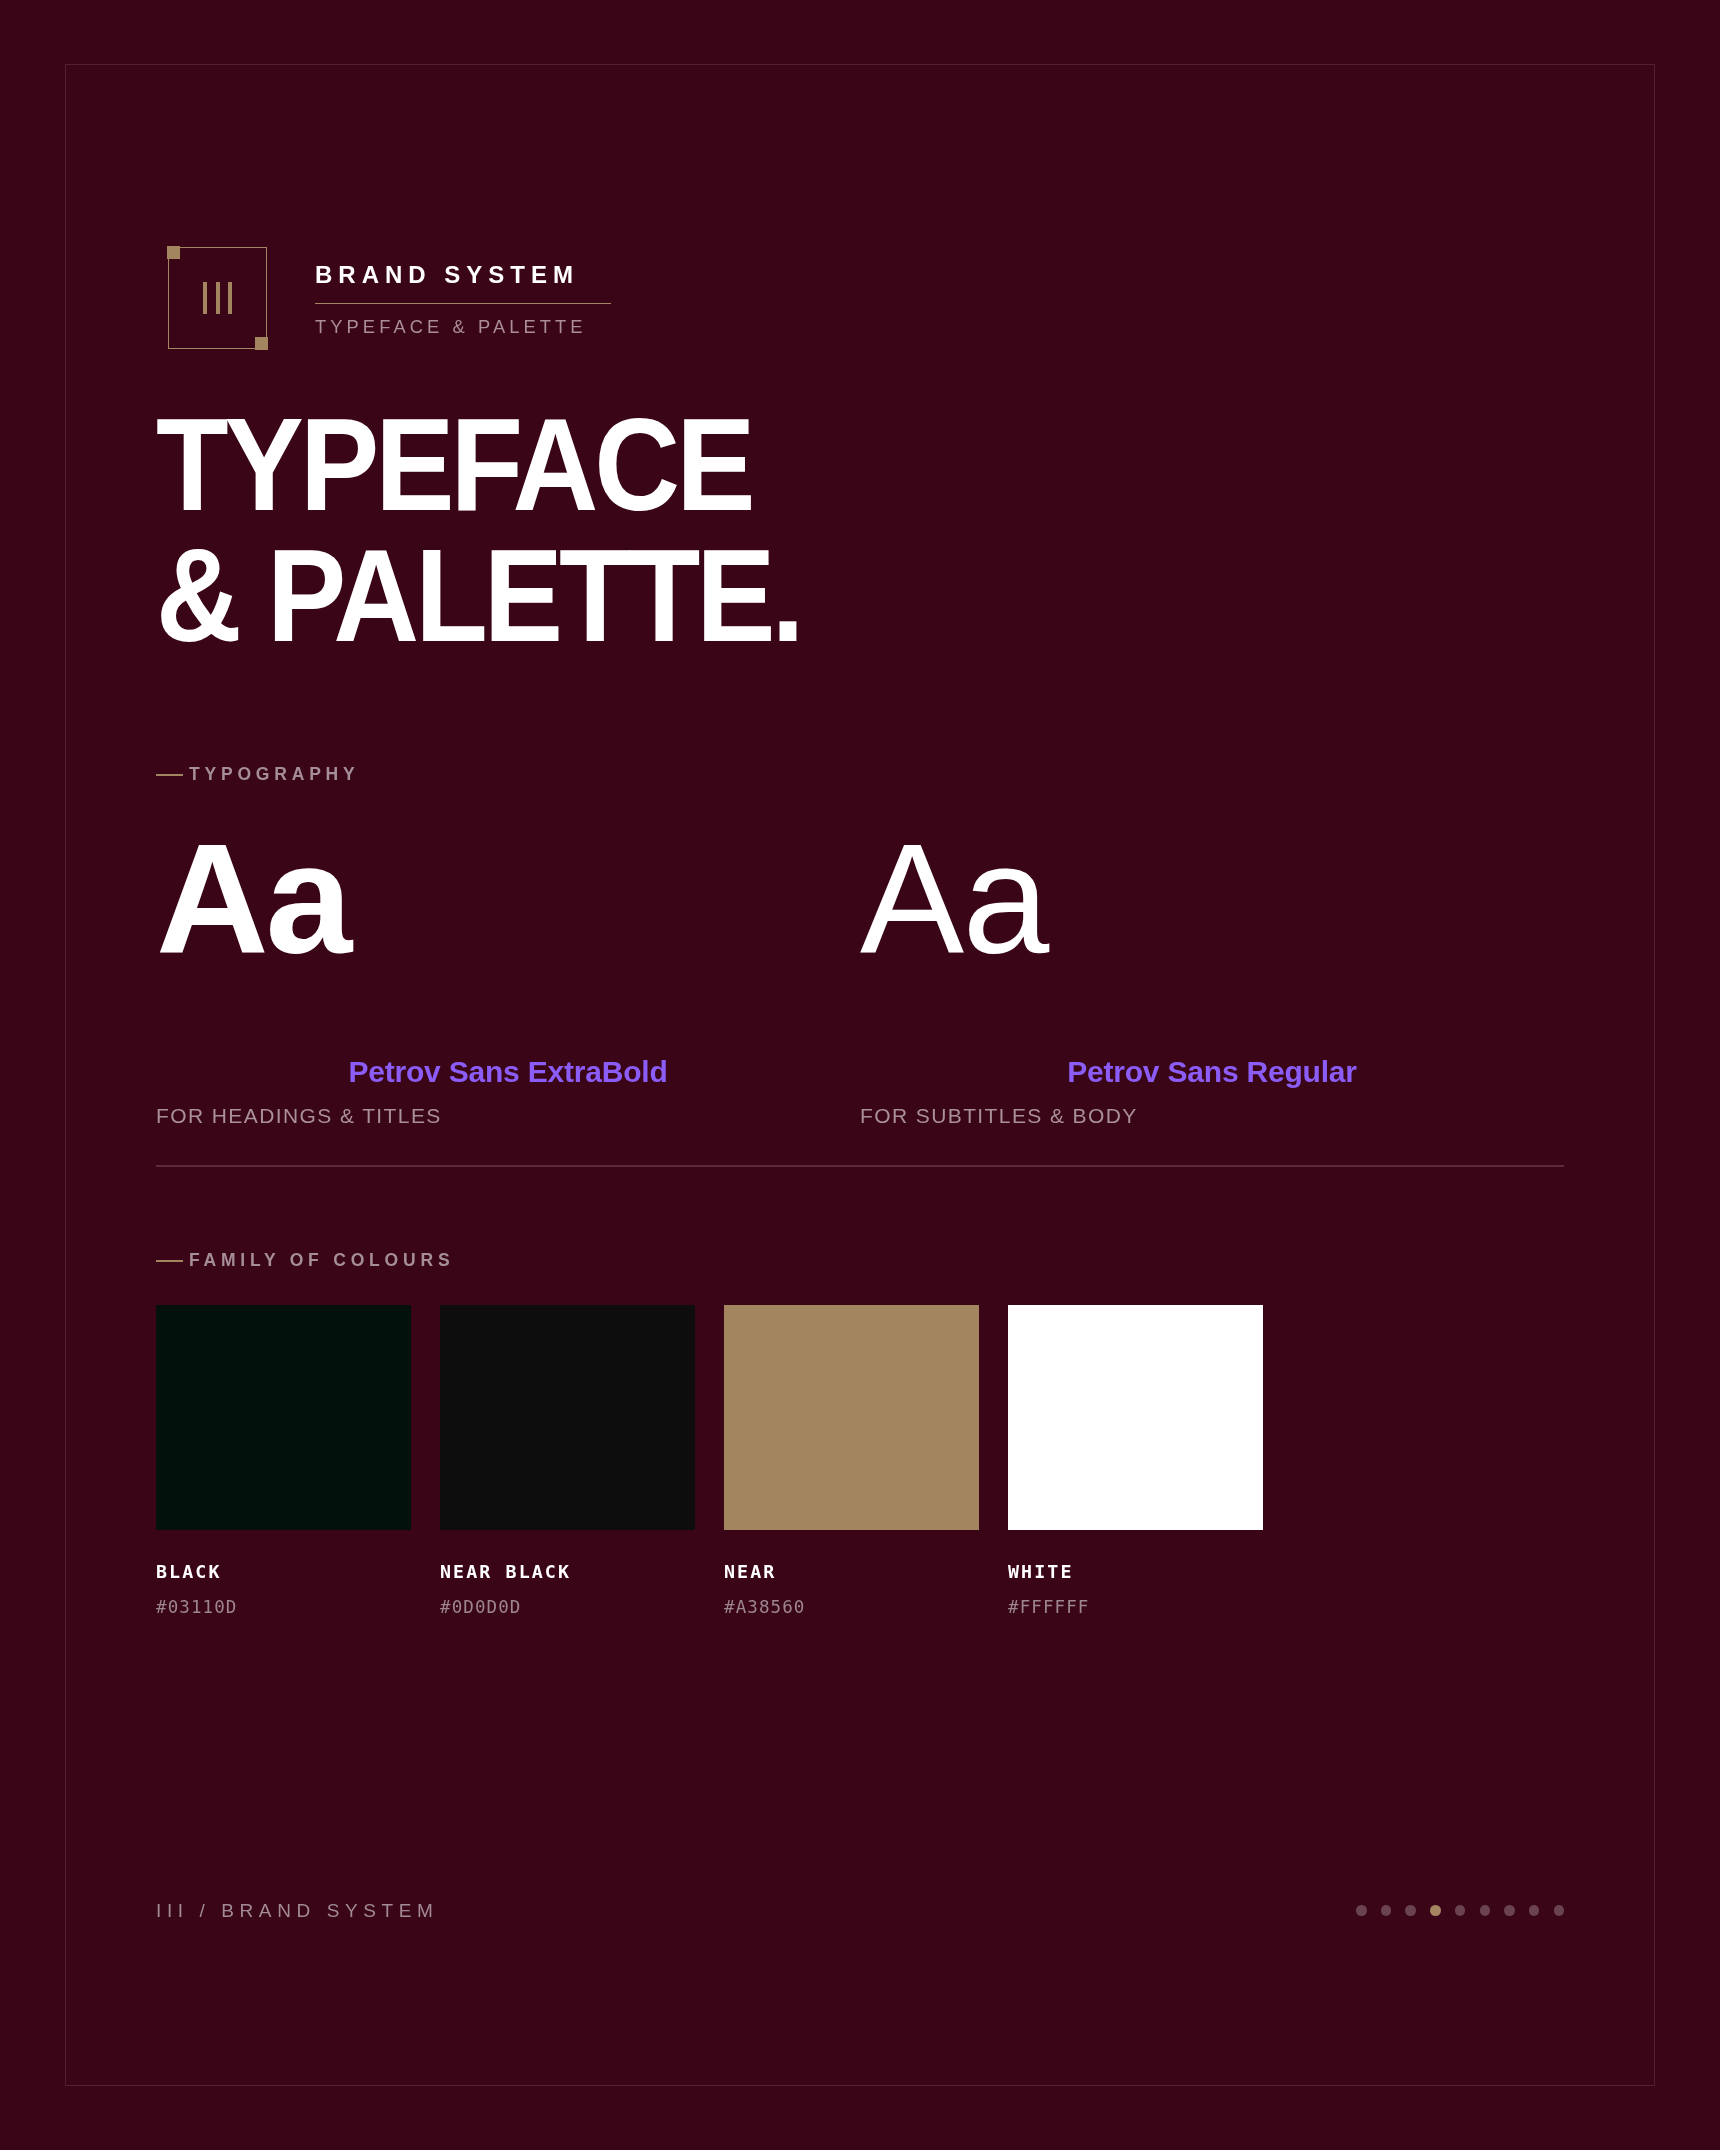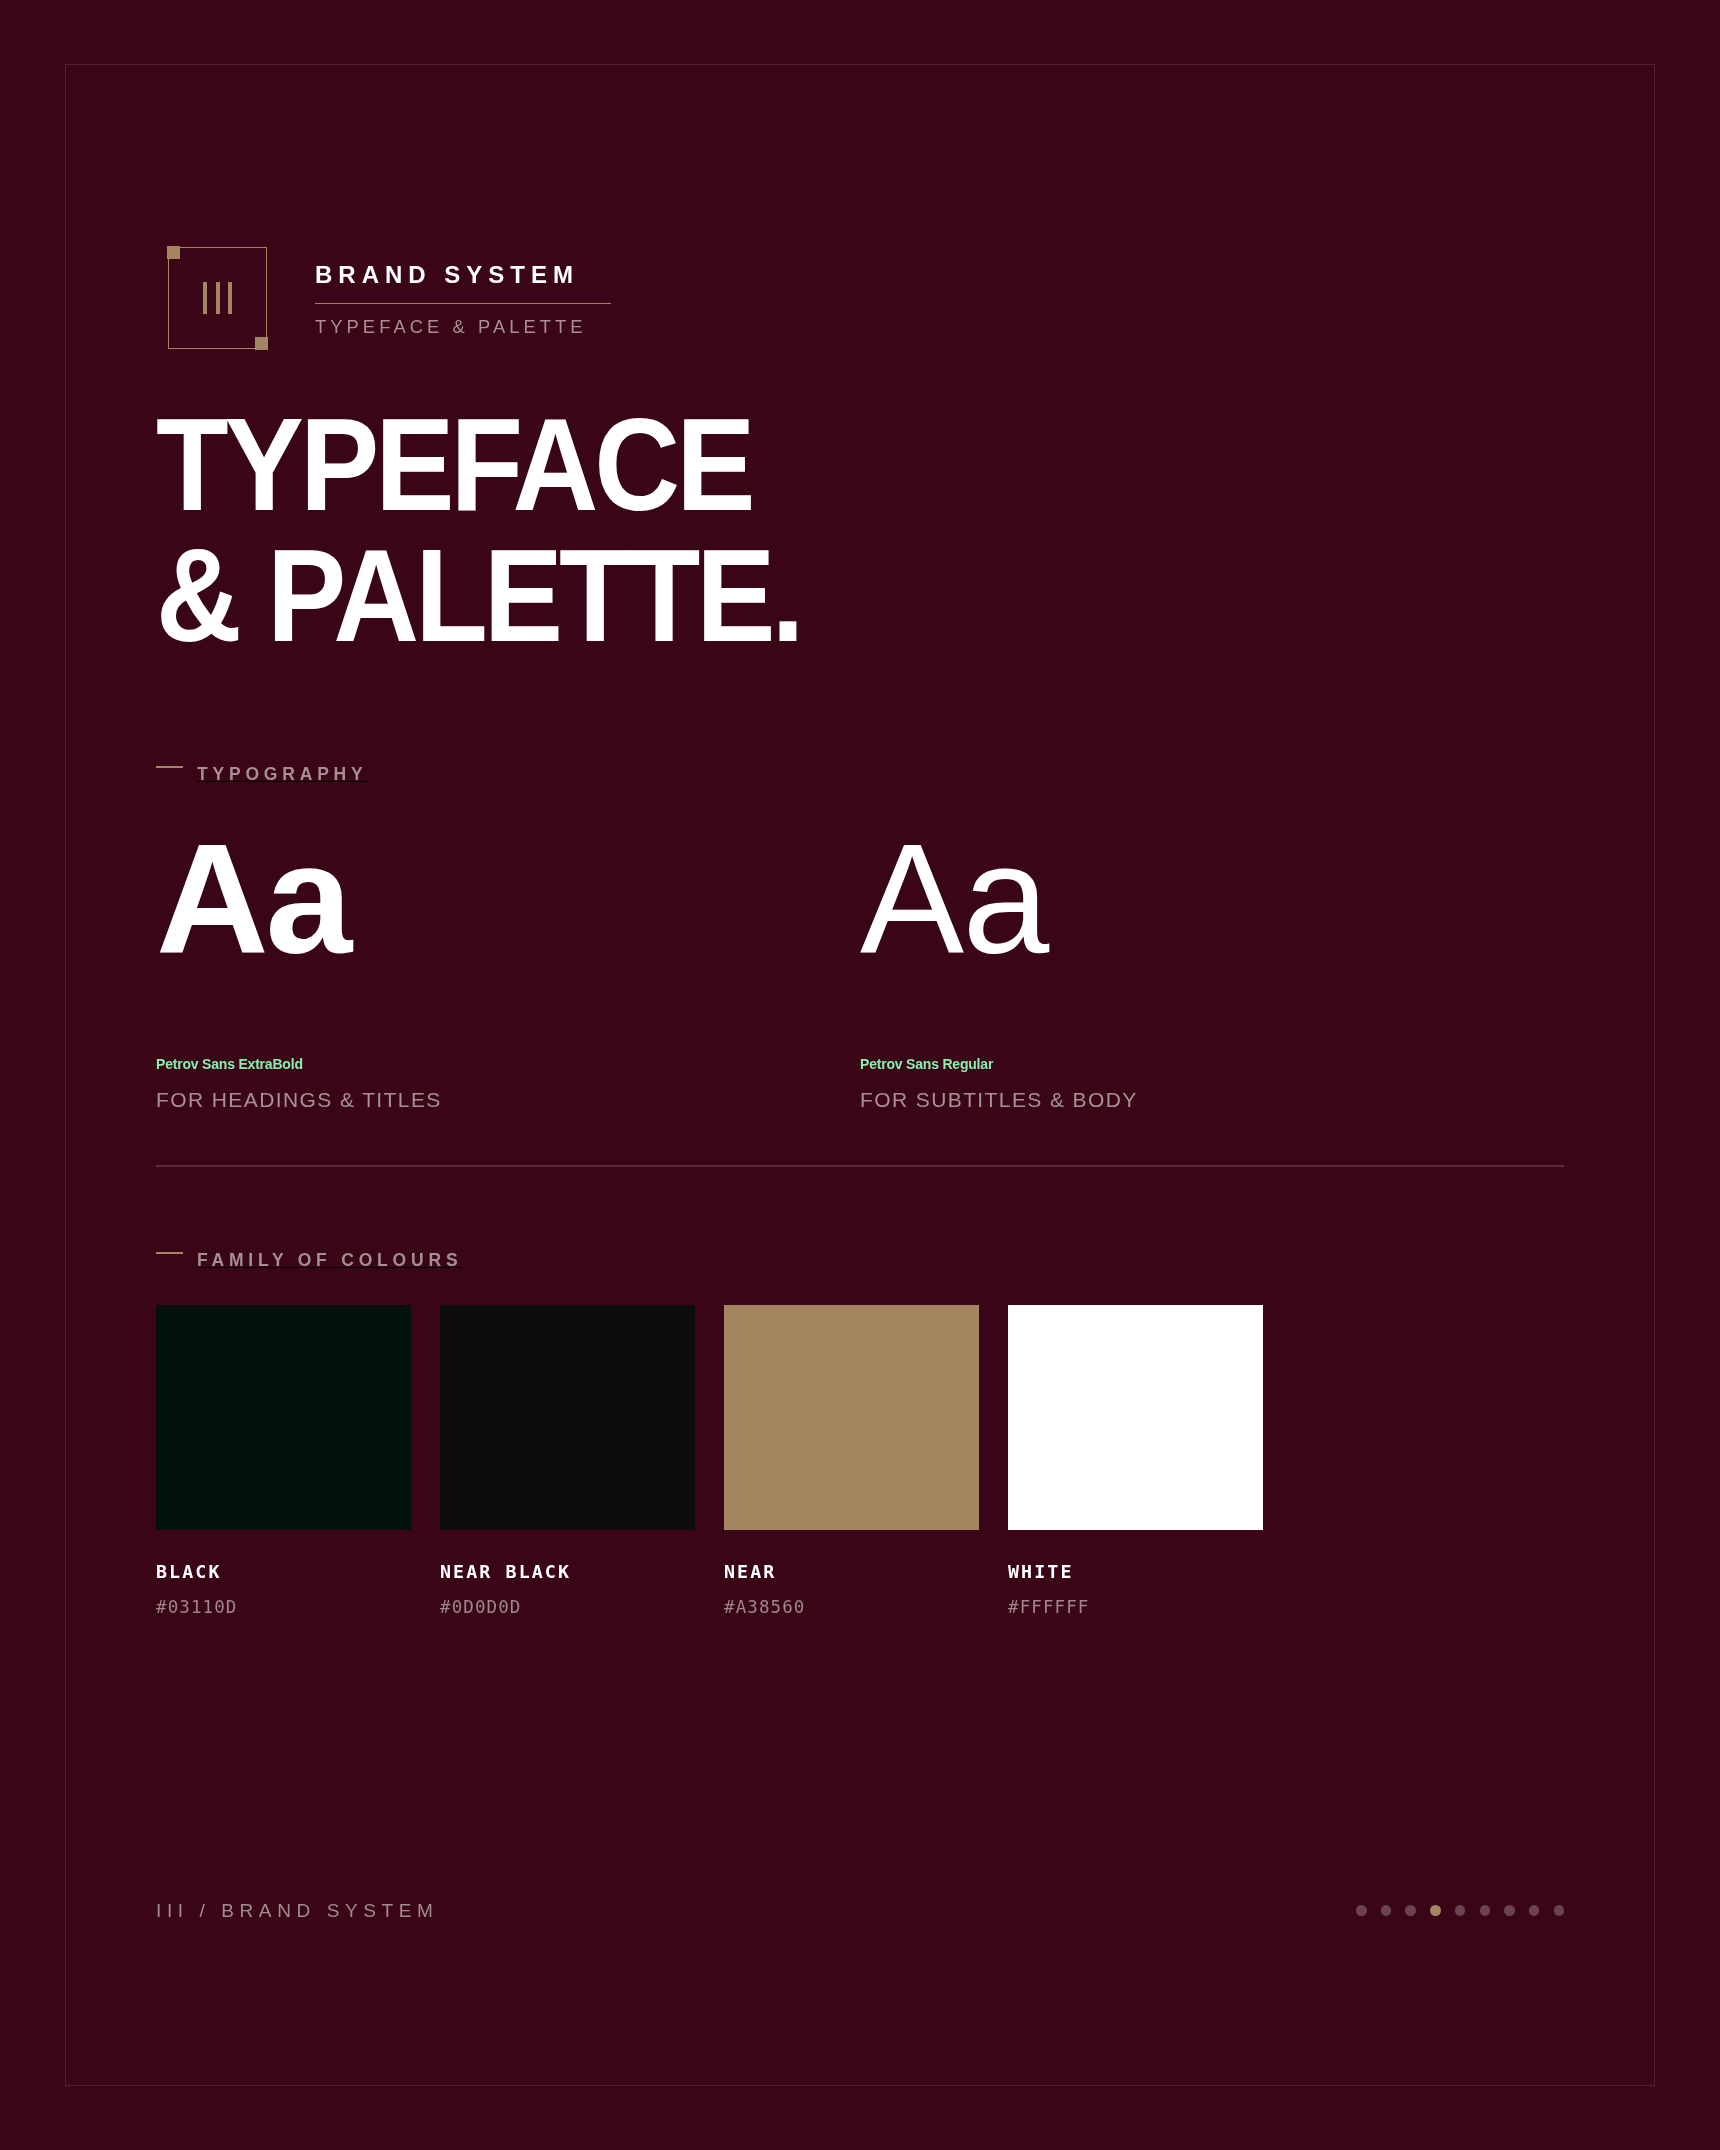--- a/index.html
+++ b/index.html
@@ -102,22 +102,22 @@
     transform: scaleX(0.90);
     transform-origin: left top;
     white-space: pre;
   }
 
   
   .eyebrow {
     position: absolute;
     left: 156px;
     display: flex;
-    gap: 14px;
-    text-decoration: underline;
+    align-items: center;
+    gap: 6px;
   }
   .eyebrow .dash {
     width: 27px;
     height: 1.6px;
     background: #A38560;
     display: block;
   }
   .eyebrow .eyebrow-text {
     font-size: 17.5px;
     font-weight: 700;
@@ -148,25 +148,26 @@
   .specimen-glyph-light {
     font-size: 156px;
     font-weight: 400;
     color: #FFFFFF;
     line-height: 1;
     letter-spacing: -1.6px;
     height: 159px;
   }
   .specimen-name {
     margin-top: 78px;
-    font-size: 14px;
-    font-weight: 700;
-    color: #86efac;
+    font-size: 30px;
+    font-weight: 700;
+    color: #8b5cf6;
     line-height: 1;
     letter-spacing: -0.2px;
+    text-align: center;
   }
   .specimen-use {
     margin-top: 17.5px;
     font-size: 21px;
     color: #a99099;
     letter-spacing: 1.4px;
     line-height: 1;
   }
 
   

